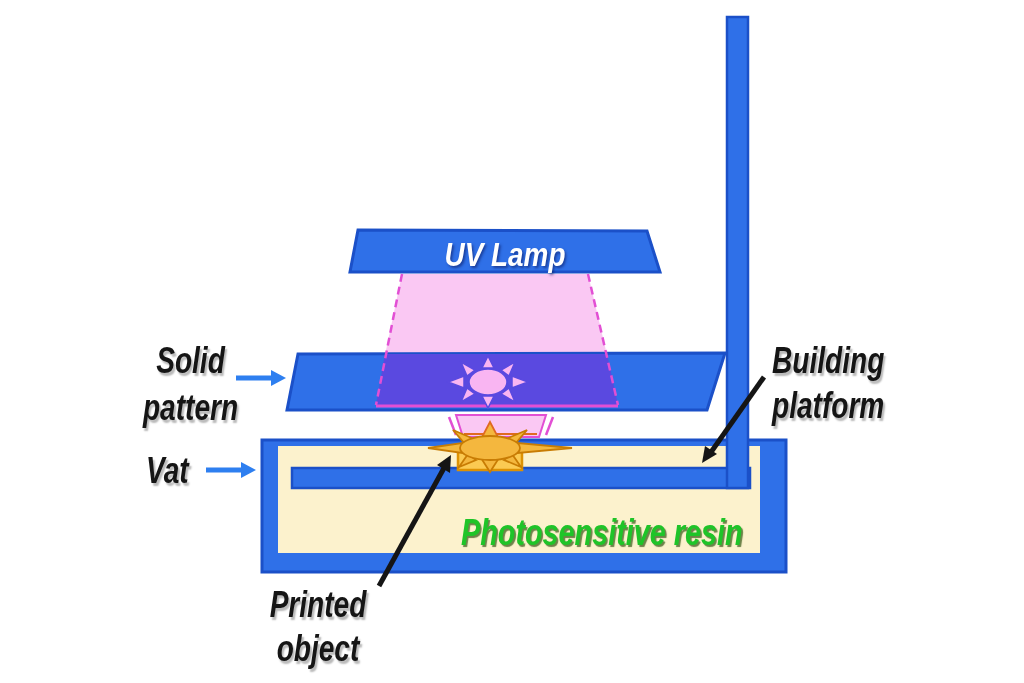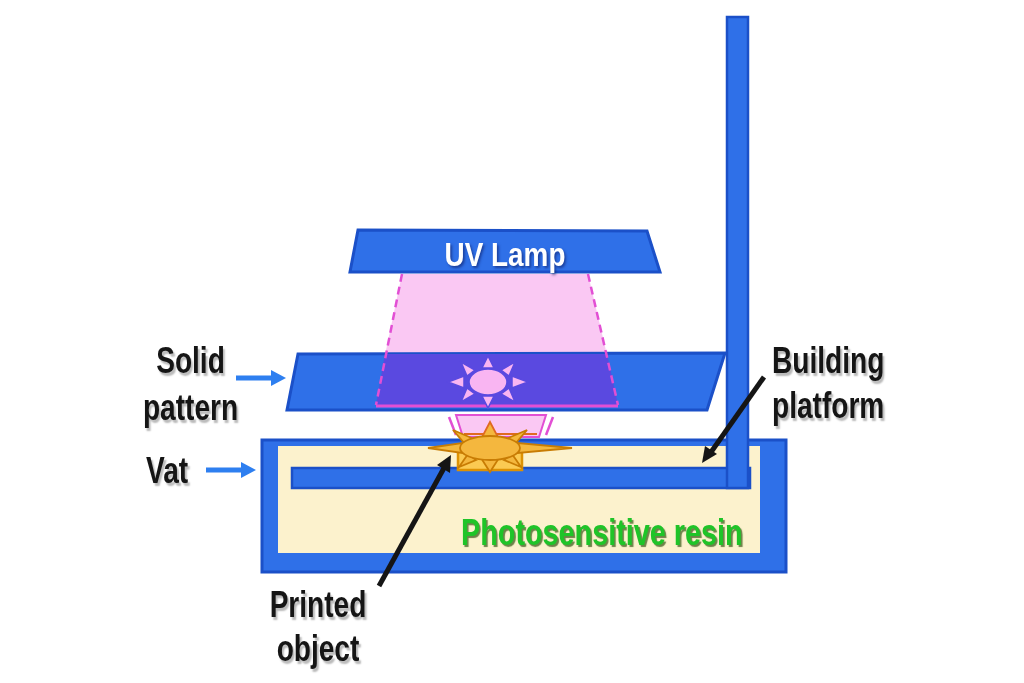--- a/index.html
+++ b/index.html
@@ -1,18 +1,18 @@
 <!DOCTYPE html>
 <html><head>
 <meta charset="utf-8">
 <style>
   html,body{margin:0;padding:0;background:#ffffff;}
   .stage{
     position:relative;width:973px;height:683px;background:#ffffff;
-    font-family:"Liberation Sans",sans-serif;overflow:hidden;
+    font-family:"Liberation Sans",sans-serif;overflow:hidden;font-style:italic;
   }
   .stage svg{position:absolute;left:0;top:0;}
   .lbl{
     position:absolute;font-weight:700;color:#151515;
     text-shadow:2.5px 2.5px 2px rgba(0,0,0,.28);
     white-space:nowrap;line-height:1.2;
   }
   .lbl .line{display:block;}
   #lbl-uv{
     left:355px;top:234px;width:300px;text-align:center;font-size:34px;

